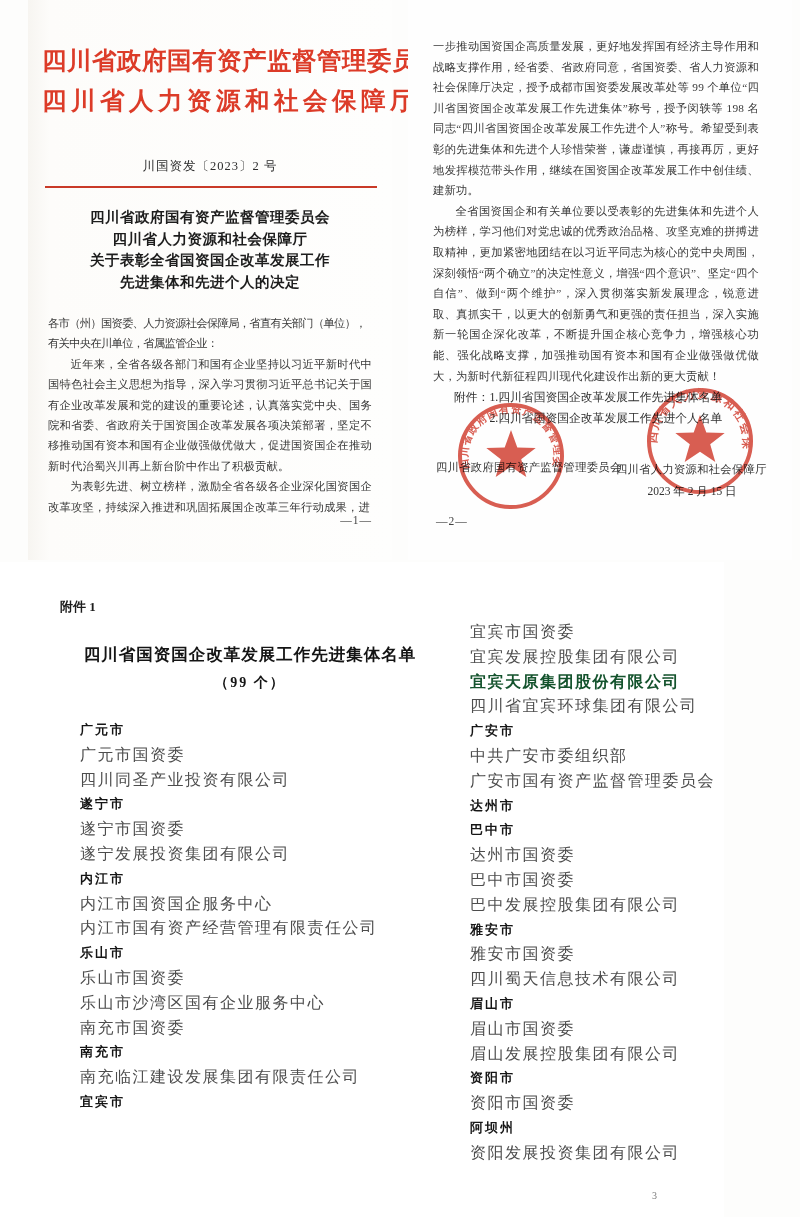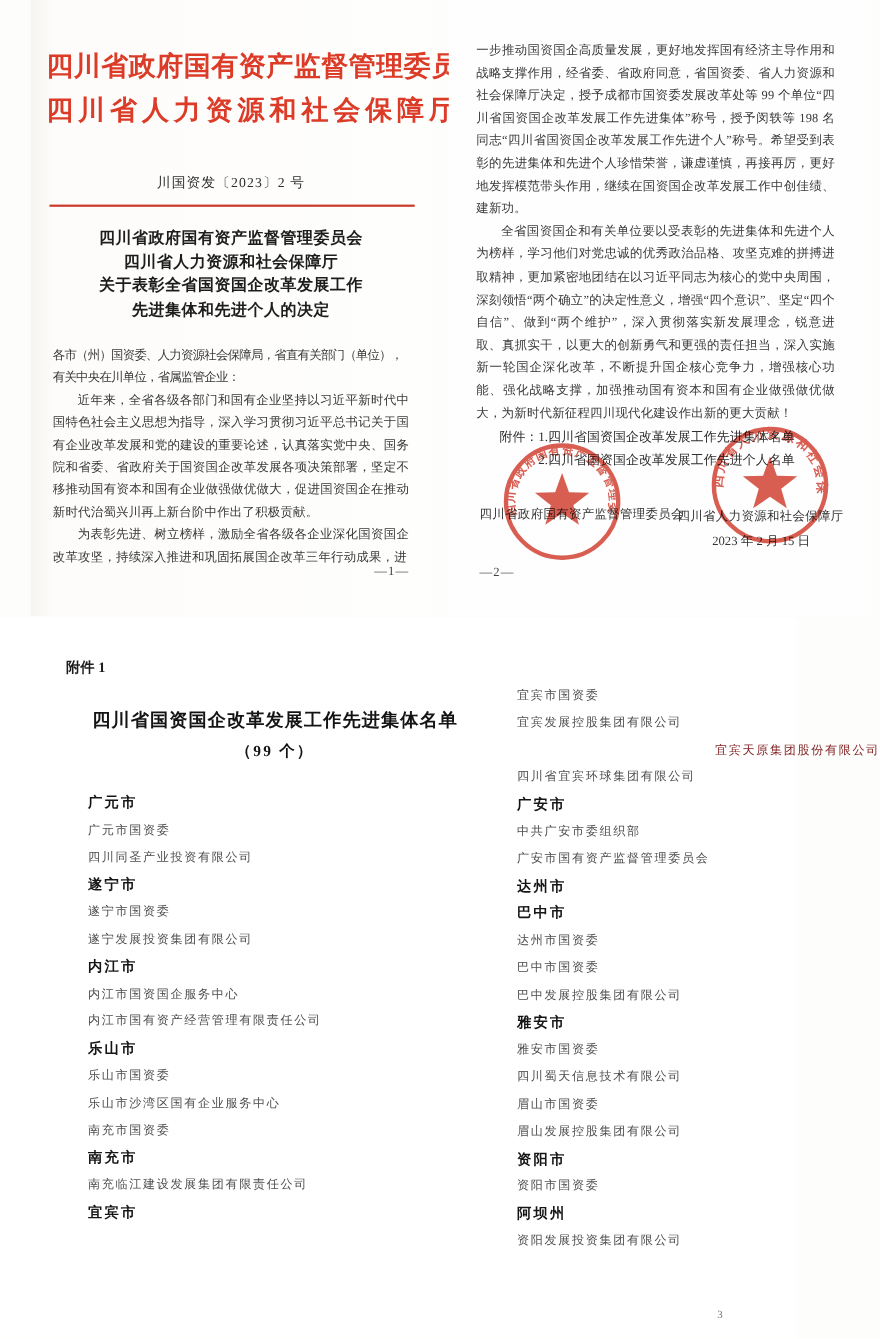--- a/index.html
+++ b/index.html
@@ -47,24 +47,24 @@
   
   .page3{left:0;top:562px;width:724px;height:655px;background:#ffffff;}
   .att1-label{left:60px;top:36px;font-size:13px;font-weight:bold;color:#1d1d1d;}
   .att1-title{left:40px;top:82px;width:420px;text-align:center;font-weight:bold;
     font-size:16.5px;color:#141414;letter-spacing:1px;}
   .att1-sub{left:40px;top:112px;width:420px;text-align:center;font-weight:bold;
     font-size:14px;color:#141414;letter-spacing:2px;}
   .att-col{position:absolute;display:flex;flex-direction:column;}
   .col-left{left:80px;top:156px;width:330px;}
   .col-right{left:470px;top:58px;width:330px;}
-  .att-line{height:24.8px;line-height:24.8px;font-size:11px;color:#4d4d4d;
+  .att-line{height:24.8px;line-height:24.8px;font-size:16px;color:#4d4d4d;
     letter-spacing:1.5px;white-space:nowrap;}
   .att-line.city{font-weight:bold;color:#151515;font-size:13px;letter-spacing:2px;}
-  .att-line.highlight{color:#7f1d1d;font-weight:normal;text-align:right;}
+  .att-line.highlight{color:#14532d;font-weight:bold;}
   .pageno{left:652px;top:628px;font-size:10px;color:#777;}
 </style>
 </head>
 <body>
 
 <div class="canvas">
 
   <section class="abs page1">
     <div class="abs red-head l1">四川省政府国有资产监督管理委员会</div>
     <div class="abs red-head l2">四川省人力资源和社会保障厅</div>
@@ -158,20 +158,21 @@
         <div class="att-line item">中共广安市委组织部</div>
         <div class="att-line item">广安市国有资产监督管理委员会</div>
         <div class="att-line city">达州市</div>
         <div class="att-line city">巴中市</div>
         <div class="att-line item">达州市国资委</div>
         <div class="att-line item">巴中市国资委</div>
         <div class="att-line item">巴中发展控股集团有限公司</div>
         <div class="att-line city">雅安市</div>
         <div class="att-line item">雅安市国资委</div>
         <div class="att-line item">四川蜀天信息技术有限公司</div>
+        <div class="att-line city">眉山市</div>
         <div class="att-line item">眉山市国资委</div>
         <div class="att-line item">眉山发展控股集团有限公司</div>
         <div class="att-line city">资阳市</div>
         <div class="att-line item">资阳市国资委</div>
         <div class="att-line city">阿坝州</div>
         <div class="att-line item">资阳发展投资集团有限公司</div>
       </div>
 
     <div class="abs pageno">3</div>
   </section>

